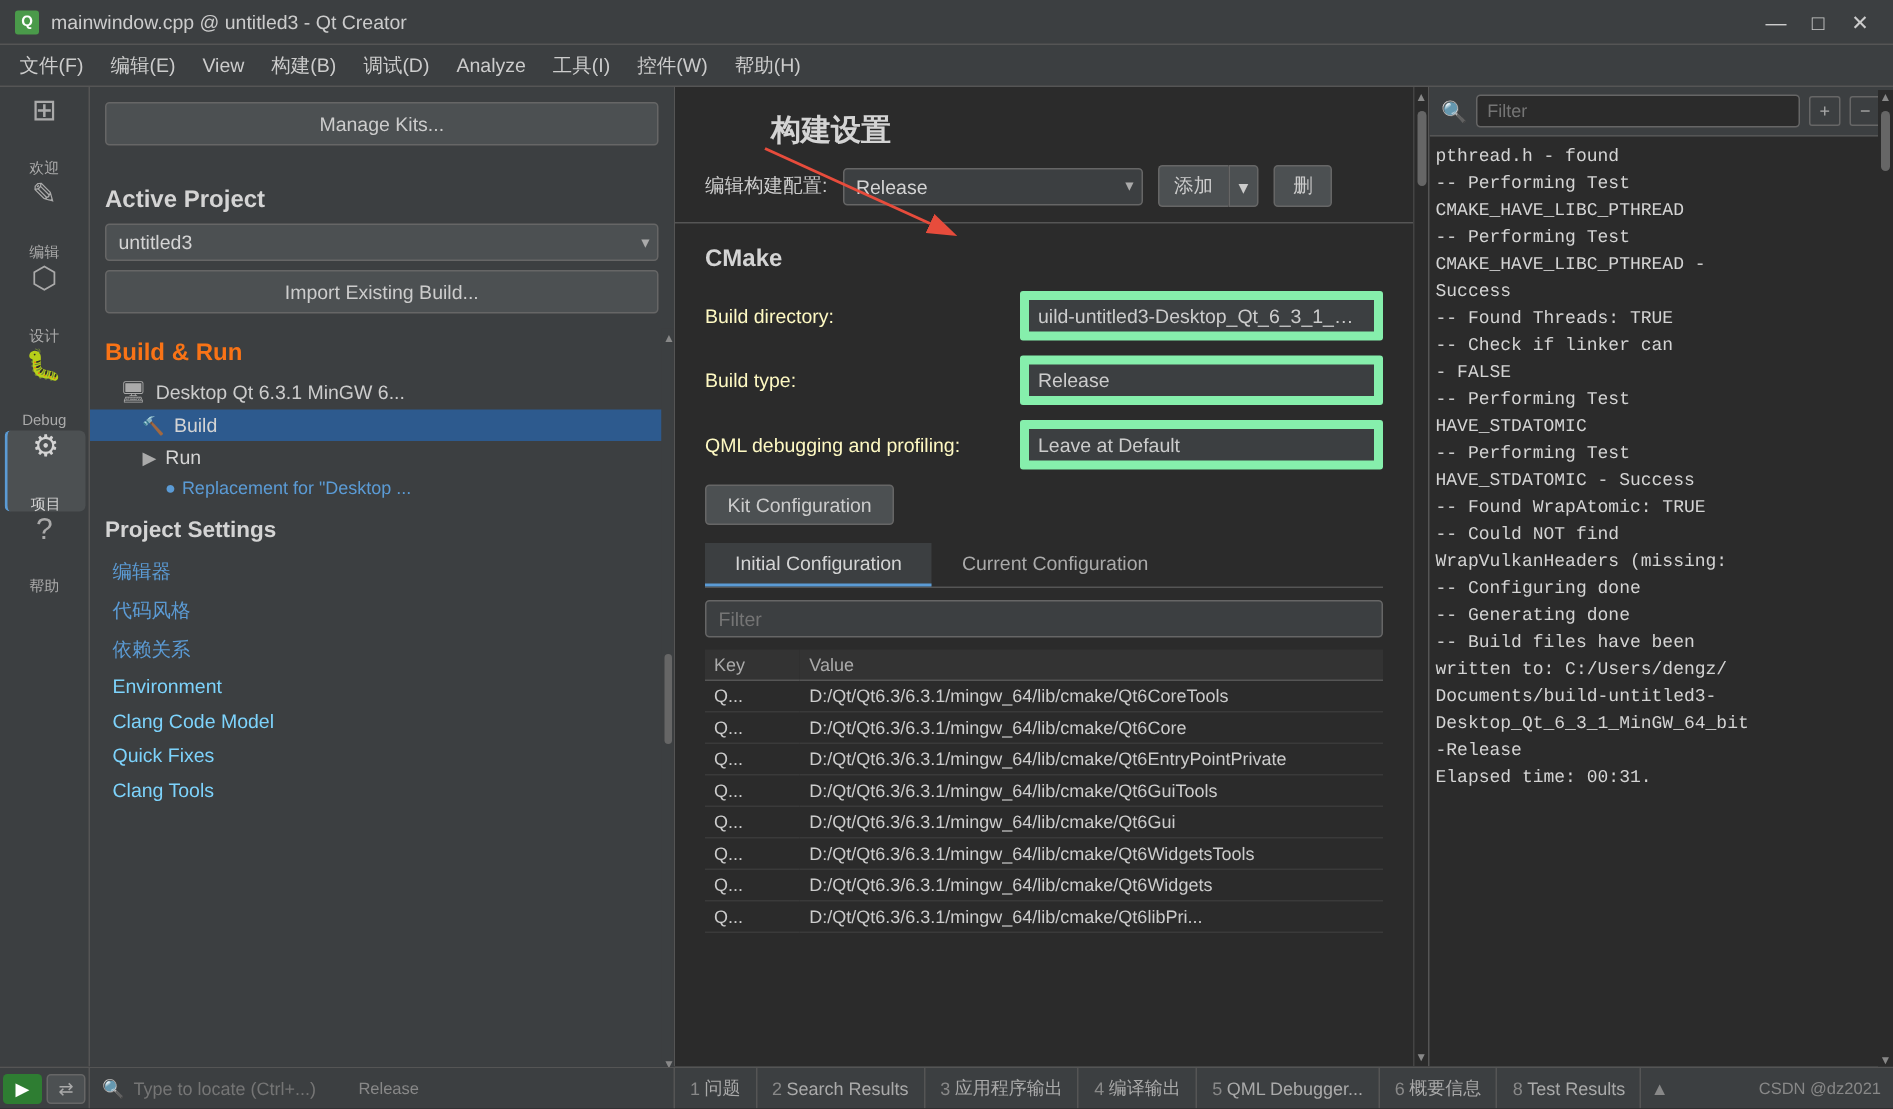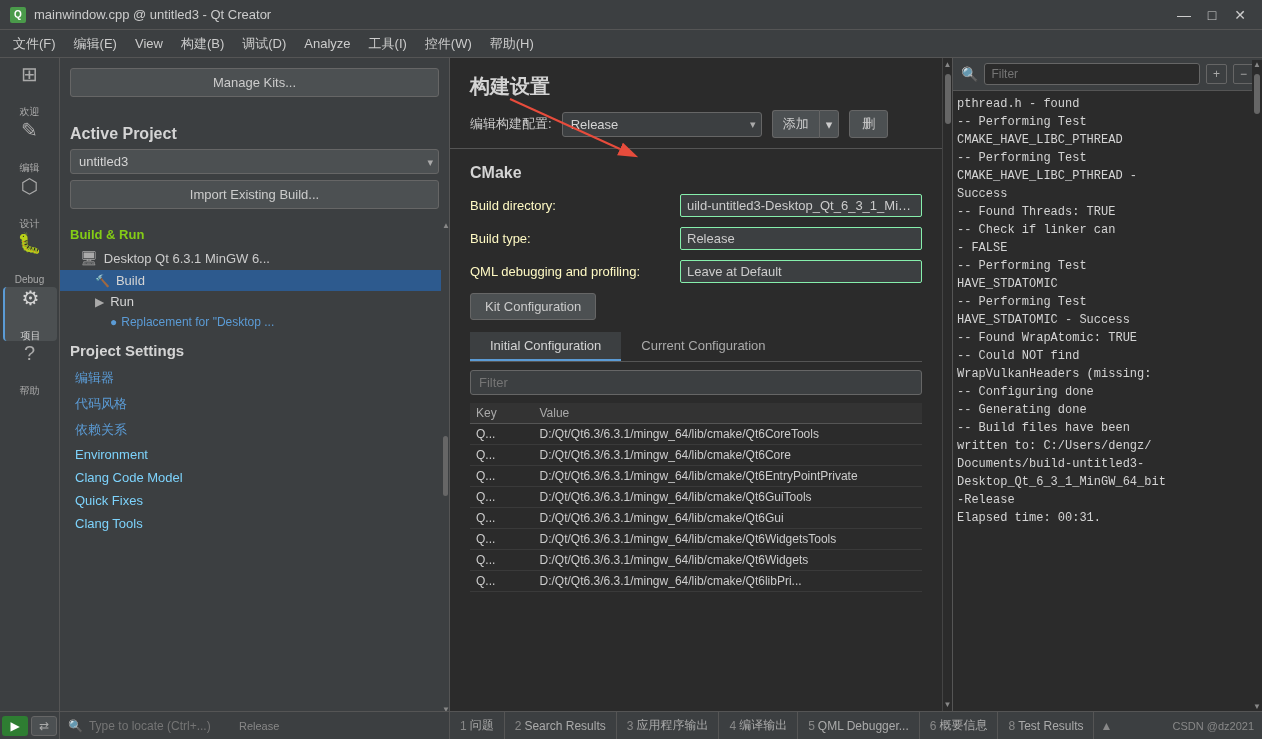--- a/index.html
+++ b/index.html
@@ -28,53 +28,53 @@
     .icon-btn .icon-label { font-size: 10px; color: #aaa; text-align: center; margin-top: 16px; }
     .icon-btn.active .icon-sym, .icon-btn.active .icon-label { color: #d4d4d4; }
     
     
     .project-panel { width: 390px; background: #3c3f41; display: flex; flex-direction: column; border-right: 1px solid #555; overflow-y: auto; justify-content: flex-end; }
     .panel-section { padding: 10px; }
     .manage-kits-btn { width: 100%; padding: 6px 12px; background: #4c5052; border: 1px solid #666; color: #ccc; cursor: pointer; font-size: 13px; text-align: center; border-radius: 3px; }
     .section-title { font-size: 16px; font-weight: bold; color: #d4d4d4; margin: 8px 0 6px; }
     .project-select { width: 100%; padding: 4px 8px; background: #4c5052; border: 1px solid #666; color: #d4d4d4; font-size: 13px; cursor: pointer; border-radius: 3px; appearance: none; }
     .import-btn { width: 100%; padding: 6px 12px; background: #4c5052; border: 1px solid #666; color: #ccc; cursor: pointer; font-size: 13px; text-align: center; border-radius: 3px; margin-top: 6px; }
-    .build-run-title { font-size: 13px; font-weight: bold; color: #84cc16; padding: 8px 10px 4px; }
+    .build-run-title { font-size: 16px; font-weight: bold; color: #f97316; padding: 8px 10px 4px; }
     .kit-item { padding: 4px 10px 4px 20px; cursor: pointer; display: flex; align-items: center; gap: 6px; }
     .kit-label { font-size: 13px; color: #ccc; }
     .sub-item { padding: 3px 10px 3px 35px; cursor: pointer; display: flex; align-items: center; gap: 6px; }
     .sub-item.active { background: #2d5a8e; }
     .sub-item .item-icon { font-size: 12px; color: #aaa; }
     .sub-item-replacement { padding: 3px 10px 3px 50px; cursor: pointer; color: #5b9bd5; font-size: 12px; display: flex; align-items: center; gap: 4px; }
     .project-settings-title { font-size: 15px; font-weight: bold; color: #d4d4d4; padding: 10px 10px 6px; }
     .settings-item { padding: 4px 10px 4px 15px; cursor: pointer; color: #5b9bd5; font-size: 13px; }
     .settings-item.plain { color: #7dd3fc; }
     
     
     .project-panel::-webkit-scrollbar { width: 8px; }
     .project-panel::-webkit-scrollbar-track { background: #3c3f41; }
     .project-panel::-webkit-scrollbar-thumb { background: #666; border-radius: 4px; }
     
     
     .build-settings-panel { flex: 1; background: #2b2b2b; display: flex; flex-direction: column; overflow: hidden; }
     .build-panel-header { padding: 15px 20px 10px; border-bottom: 1px solid #555; }
-    .build-panel-title { font-size: 20px; font-weight: bold; color: #d4d4d4; }
+    .build-panel-title { font-size: 20px; font-weight: bold; color: #d4d4d4; margin-left: 44px; }
     .build-config-row { display: flex; align-items: center; gap: 10px; margin-top: 10px; flex-wrap: wrap; }
     .build-config-label { color: #ccc; font-size: 13px; }
     .build-config-select { padding: 4px 8px; background: #3c3f41; border: 1px solid #666; color: #d4d4d4; font-size: 13px; cursor: pointer; border-radius: 3px; min-width: 200px; appearance: none; padding-right: 20px; }
     .config-btn { padding: 4px 12px; background: #4c5052; border: 1px solid #666; color: #ccc; cursor: pointer; font-size: 13px; border-radius: 3px; }
     .config-btn-split { display: flex; align-items: stretch; }
     .config-btn-split .main { padding: 4px 10px; background: #4c5052; border: 1px solid #666; border-right: none; color: #ccc; cursor: pointer; font-size: 13px; border-radius: 3px 0 0 3px; }
     .config-btn-split .arrow { padding: 4px 6px; background: #4c5052; border: 1px solid #666; color: #ccc; cursor: pointer; font-size: 13px; border-radius: 0 3px 3px 0; }
     
     .build-panel-content { flex: 1; overflow-y: auto; padding: 15px 20px; }
     .cmake-section-title { font-size: 16px; font-weight: bold; color: #d4d4d4; margin-bottom: 12px; }
     .form-row { display: flex; align-items: center; gap: 10px; margin-bottom: 10px; }
     .form-label { color: #fef9c3; font-size: 13px; min-width: 200px; }
-    .form-value { color: #ccc; font-size: 13px; flex: 1; background: #3c3f41; padding: 3px 6px; border: 1px solid #86efac; border-radius: 2px; white-space: nowrap; overflow: hidden; text-overflow: ellipsis; }
+    .form-value { color: #ccc; font-size: 13px; flex: 1; background: #3c3f41; padding: 3px 6px; border: 6px solid #86efac; border-radius: 2px; white-space: nowrap; overflow: hidden; text-overflow: ellipsis; }
     .kit-config-btn { padding: 5px 14px; background: #4c5052; border: 1px solid #666; color: #ccc; cursor: pointer; font-size: 13px; border-radius: 3px; margin-bottom: 12px; }
     
     
     .config-tabs { display: flex; border-bottom: 1px solid #555; }
     .config-tab { padding: 6px 20px; cursor: pointer; font-size: 13px; color: #aaa; border-bottom: 2px solid transparent; }
     .config-tab.active { color: #d4d4d4; border-bottom-color: #5b9bd5; background: #3c3f41; }
     
     
     .filter-input { width: 100%; padding: 4px 8px; background: #3c3f41; border: 1px solid #666; color: #d4d4d4; font-size: 13px; border-radius: 3px; margin: 8px 0; }
     

